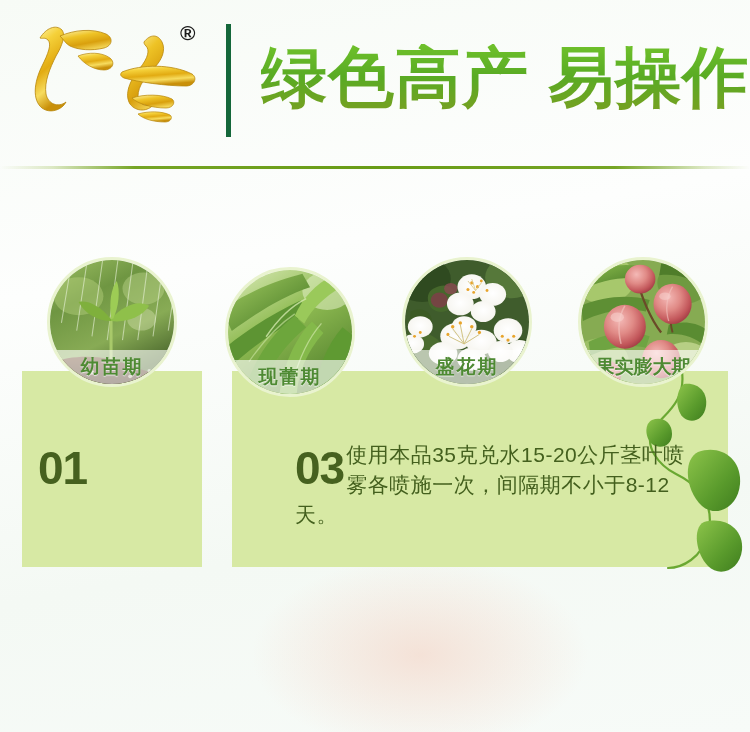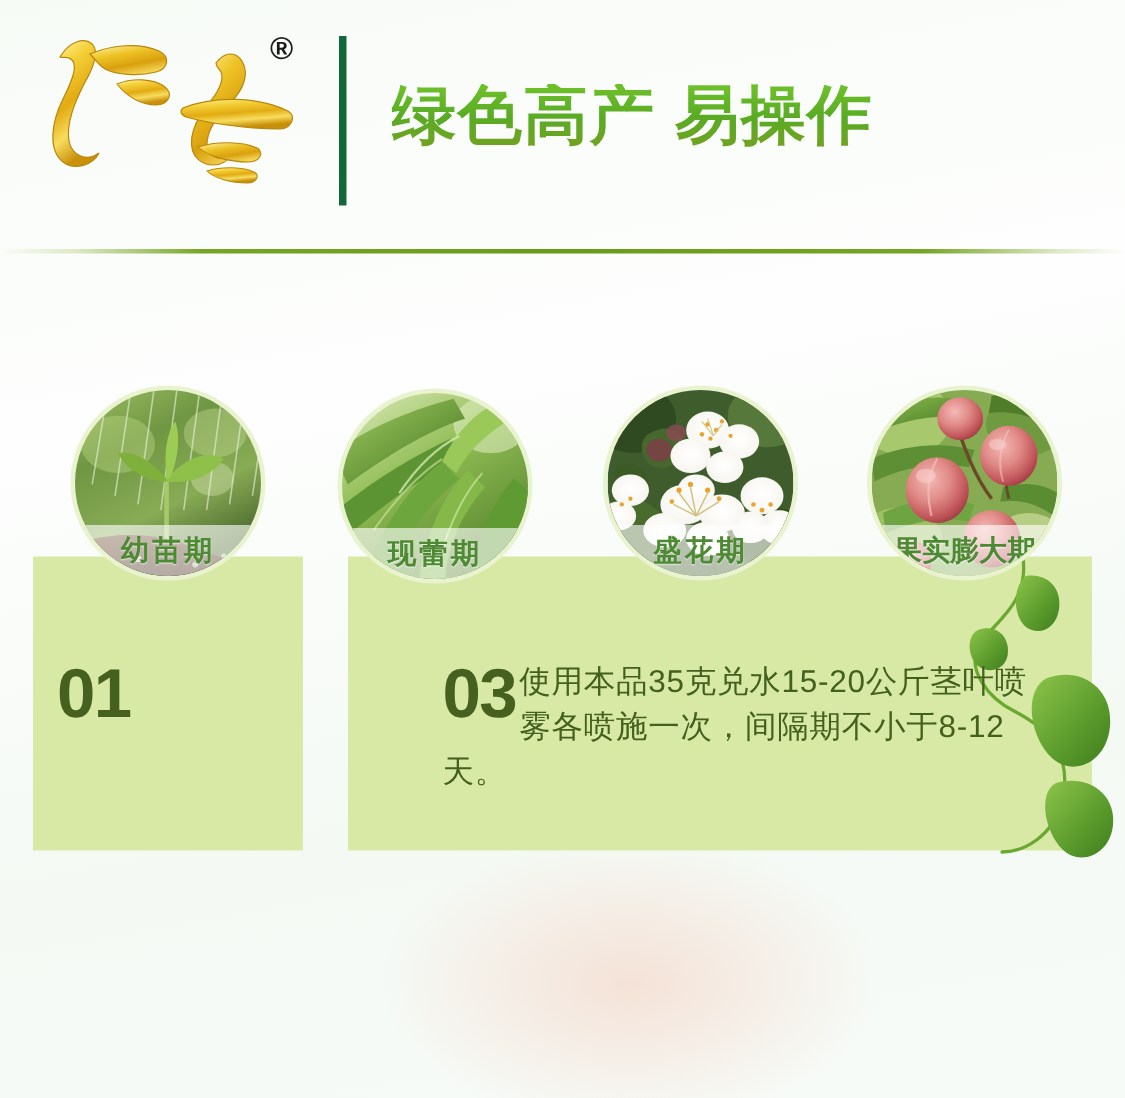--- a/index.html
+++ b/index.html
@@ -62,21 +62,21 @@
   .header-divider {
     width: 5px;
     height: 113px;
     background: #14673a;
     flex: none;
     margin-left: 4px;
   }
 
   .headline {
     margin-left: 30px;
-    font-size: 43px;
+    font-size: 66px;
     font-weight: bold;
     letter-spacing: 1px;
     line-height: 1;
     background: linear-gradient(180deg, #6fc12b 0%, #59ab24 45%, #7a9f21 100%);
     -webkit-background-clip: text;
     background-clip: text;
     color: #61b226;
     -webkit-text-fill-color: transparent;
     white-space: nowrap;
     padding-bottom: 6px;
@@ -122,21 +122,21 @@
     position: absolute;
     width: 130px;
     height: 130px;
     border-radius: 50%;
     overflow: hidden;
     border: 3px solid #e9f3cf;
     box-sizing: border-box;
     text-align: center;
   }
   .c1 { left: 47px;  top: 257px; }
-  .c2 { left: 225px; top: 259px; }
+  .c2 { left: 225px; top: 267px; }
   .c3 { left: 402px; top: 257px; }
   .c4 { left: 578px; top: 257px; }
 
   .circle-photo {
     position: absolute;
     inset: 0;
     width: 100%;
     height: 100%;
   }
 
@@ -164,21 +164,21 @@
     color: #3f5b1c;
   }
   .step-num {
     font-size: 46px;
     font-weight: bold;
     line-height: 0.9;
     color: #46611f;
     letter-spacing: -1px;
     float: left;
     margin-right: 2px;
-    margin-top: 2px;
+    margin-top: 8px;
   }
   .step-body {
     font-size: 21px;
     line-height: 30px;
     color: #44601e;
     letter-spacing: 0.5px;
   }
 
   .step-1 { left: 38px;  top: 440px; width: 165px; }
   .step-2 { left: 295px; top: 440px; width: 400px; }

